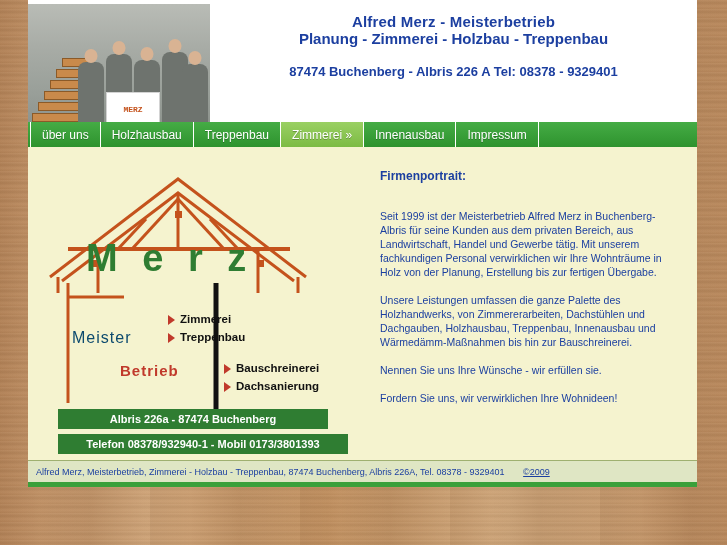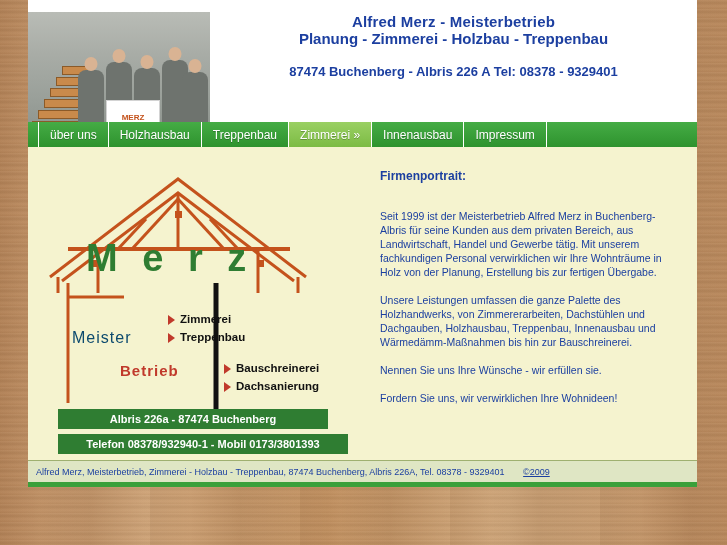--- a/index.html
+++ b/index.html
@@ -37,25 +37,26 @@
     left: 28px;
     top: 0;
     width: 669px;
     height: 122px;
     background: #ffffff;
     border-bottom: 0;
   }
   .photo {
     position: absolute;
     left: 0;
-    top: 12px;
+    top: 4px;
     width: 182px;
     height: 122px;
     background: linear-gradient(180deg, #9fa5a0 0%, #8e948f 45%, #7d837e 100%);
     overflow: hidden;
+    font-family: Liberation Mono, monospace;
   }
   .photo .wall {
     position: absolute;
     left: 0; top: 0; right: 0; bottom: 0;
     background:
       linear-gradient(180deg, #b9bcb6 0%, #a8aca6 35%, #9aa09a 70%, #8d938d 100%);
   }
   .photo .stair {
     position: absolute;
     left: 4px;
@@ -157,21 +158,21 @@
     align-items: center;
     font-size: 12px;
     color: #ffffff;
     padding: 0 11px;
     white-space: nowrap;
     border-right: 1px solid #ffffff;
     text-shadow: 0 1px 0 rgba(0,0,0,0.25);
   }
   .nav-item:first-child {
     border-left: 1px solid #ffffff;
-    margin-left: 10px;
+    margin-left: 2px;
   }
   .nav-item.active {
     background: #8fc95a;
     background: linear-gradient(180deg, #9ad063 0%, #7cbb44 100%);
   }
   .nav-tail {
     flex: 1 1 auto;
   }
 
   

